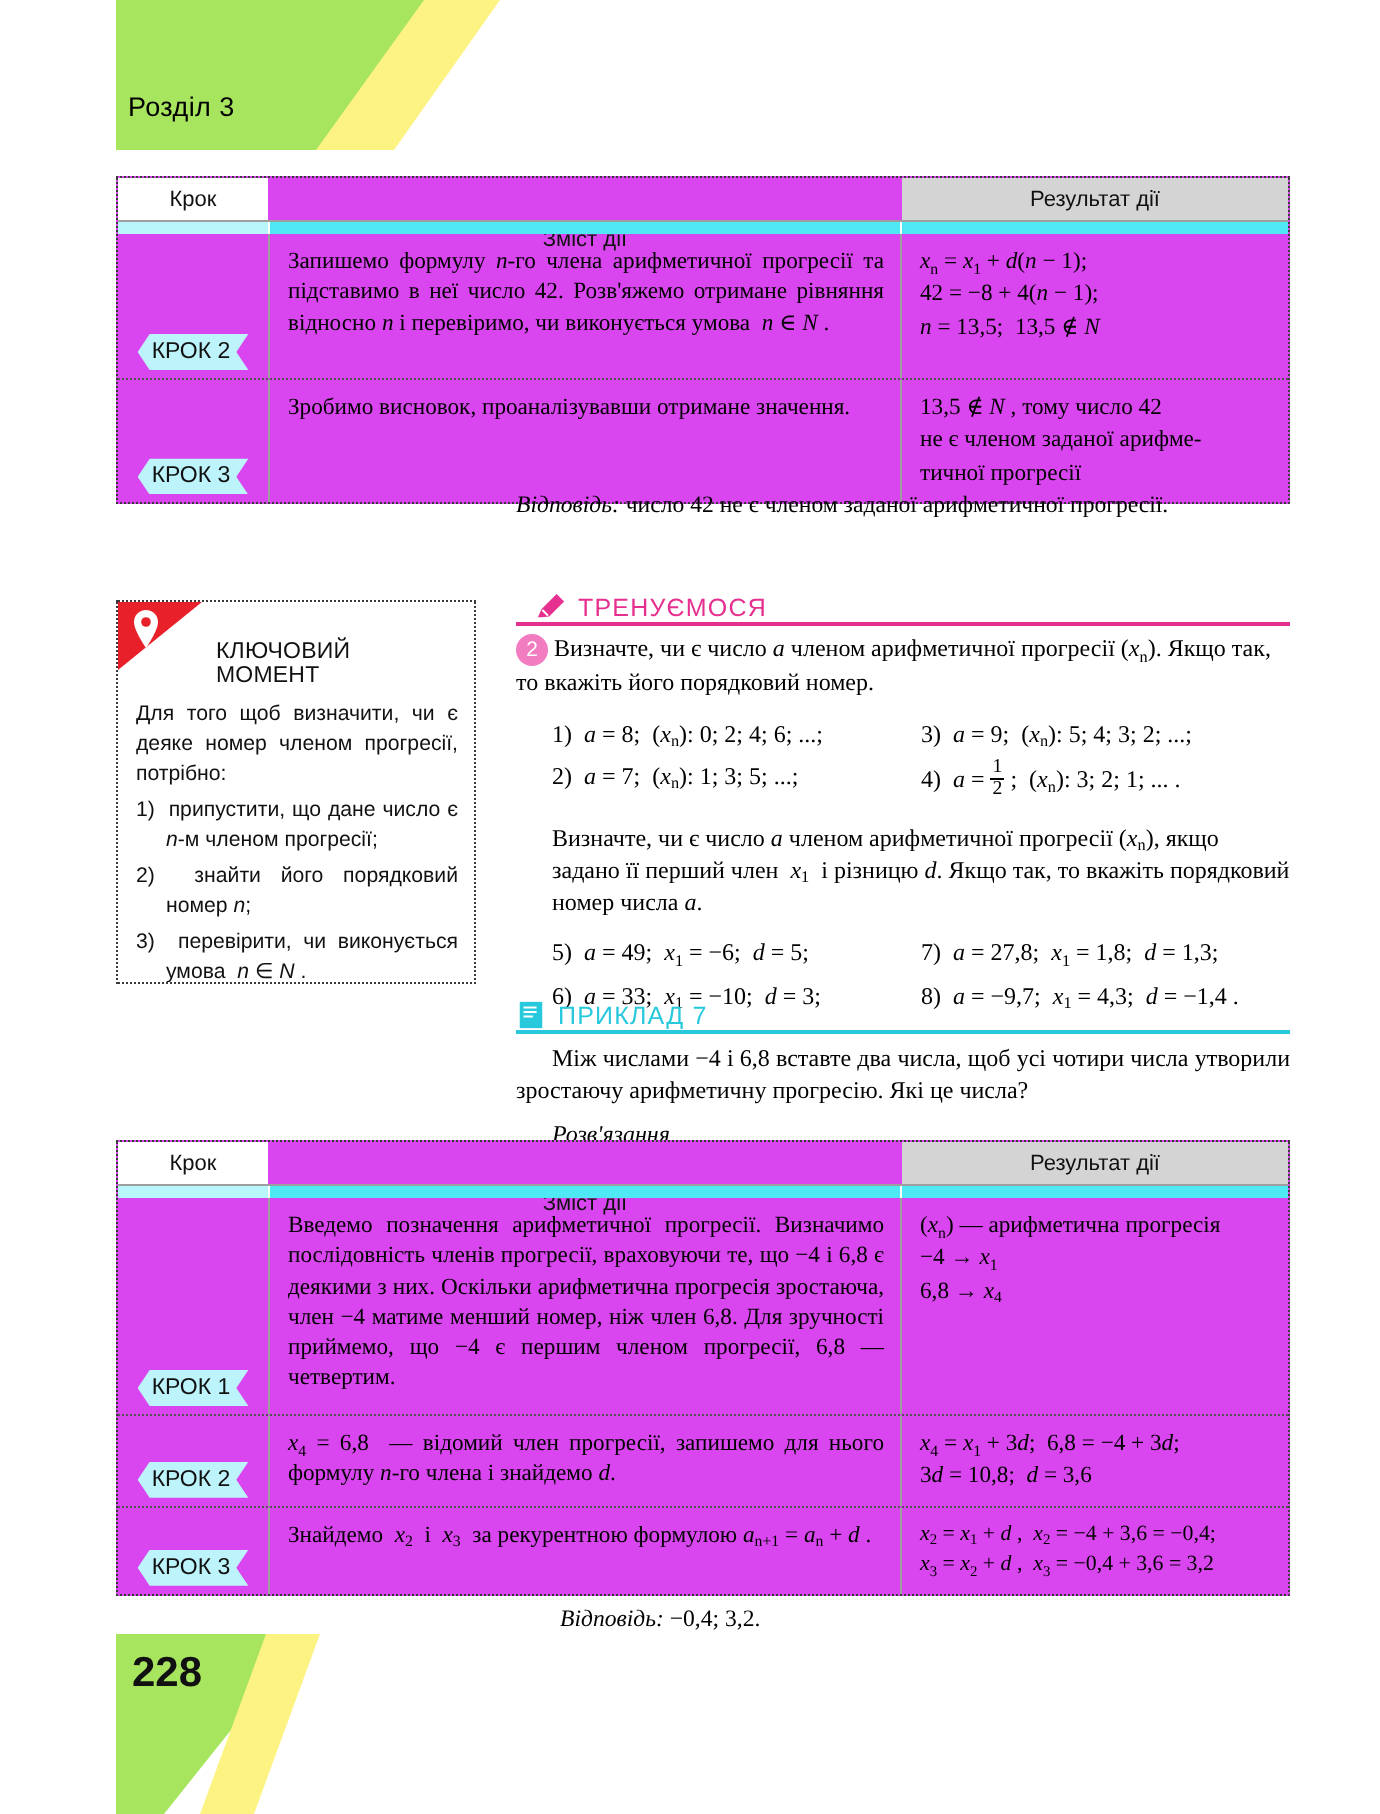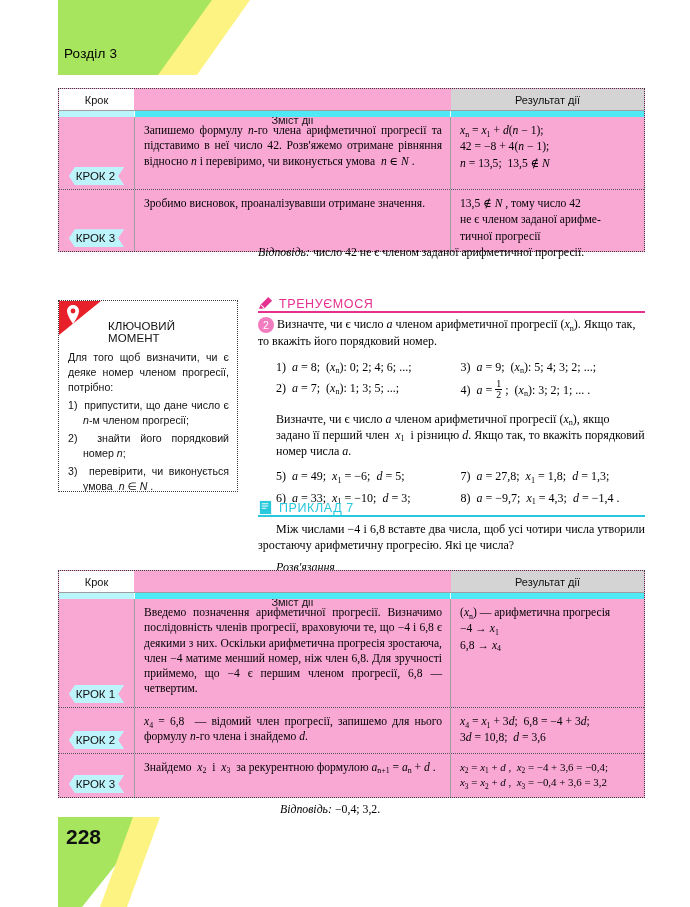--- a/index.html
+++ b/index.html
@@ -45,21 +45,21 @@
   .page-number {
     position: absolute; left: 66px; bottom: 58px;
     font-family: "Liberation Sans", sans-serif;
     font-size: 21px; font-weight: bold; color: #111;
   }
 
   
   .steptable {
     position: absolute;
     border: 1.6px dotted #3a3a3a;
-    background: #f9a8d4;
+    background: #d946ef;
   }
   .thead {
     display: flex;
     height: 22px;
     border-bottom: 1px solid #9e9e9e;
   }
   .thead > div {
     font-family: "Liberation Sans", sans-serif;
     font-size: 11px;
     color: #111;
@@ -235,21 +235,21 @@
     <div class="key-body">
       <div>Для того щоб визначити, чи є деяке номер членом прогресії, потрібно:</div>
       <ol>
         <li>1)&nbsp; припустити, що дане число є <i>n</i>-м членом прогресії;</li>
         <li>2)&nbsp; знайти його порядковий номер <i>n</i>;</li>
         <li>3)&nbsp; перевірити, чи виконується умова&nbsp; <i>n</i> ∈ <i>N</i> .</li>
       </ol>
     </div>
   </div>
 
-  <div class="sec-head sh-pink" style="left:258px; top:296px;">
+  <div class="sec-head sh-pink" style="left:268px; top:296px;">
     <svg width="15" height="15" viewBox="0 0 16 16">
       <path d="M1 13.5 3 9l8-8 4 4-8 8-4 .5z" fill="#e5308f"></path>
       <path d="M3.4 9.6 6.4 12.6" stroke="#fff" stroke-width="1.1" fill="none"></path>
     </svg>
     <span class="sh-title">ТРЕНУЄМОСЯ</span>
   </div>
   <div class="sh-rule" style="left:258px; top:311px; width:387px; background:#e5308f;"></div>
 
   <div class="blk" style="left:258px; top:316px; width:387px;">
     <p>

